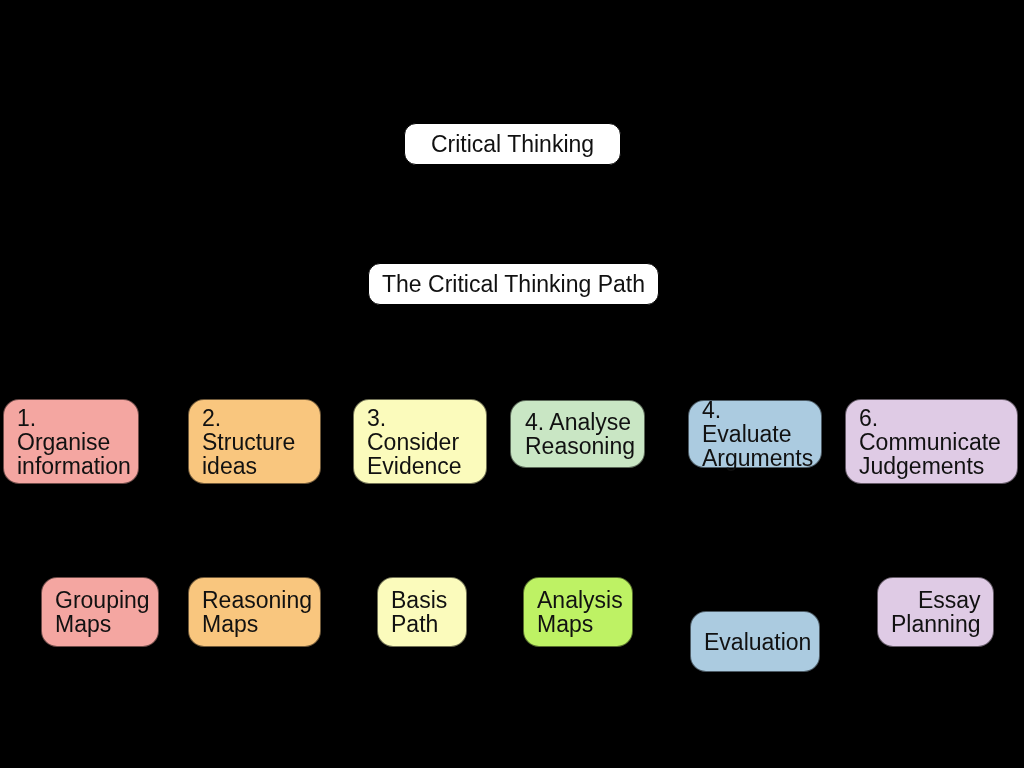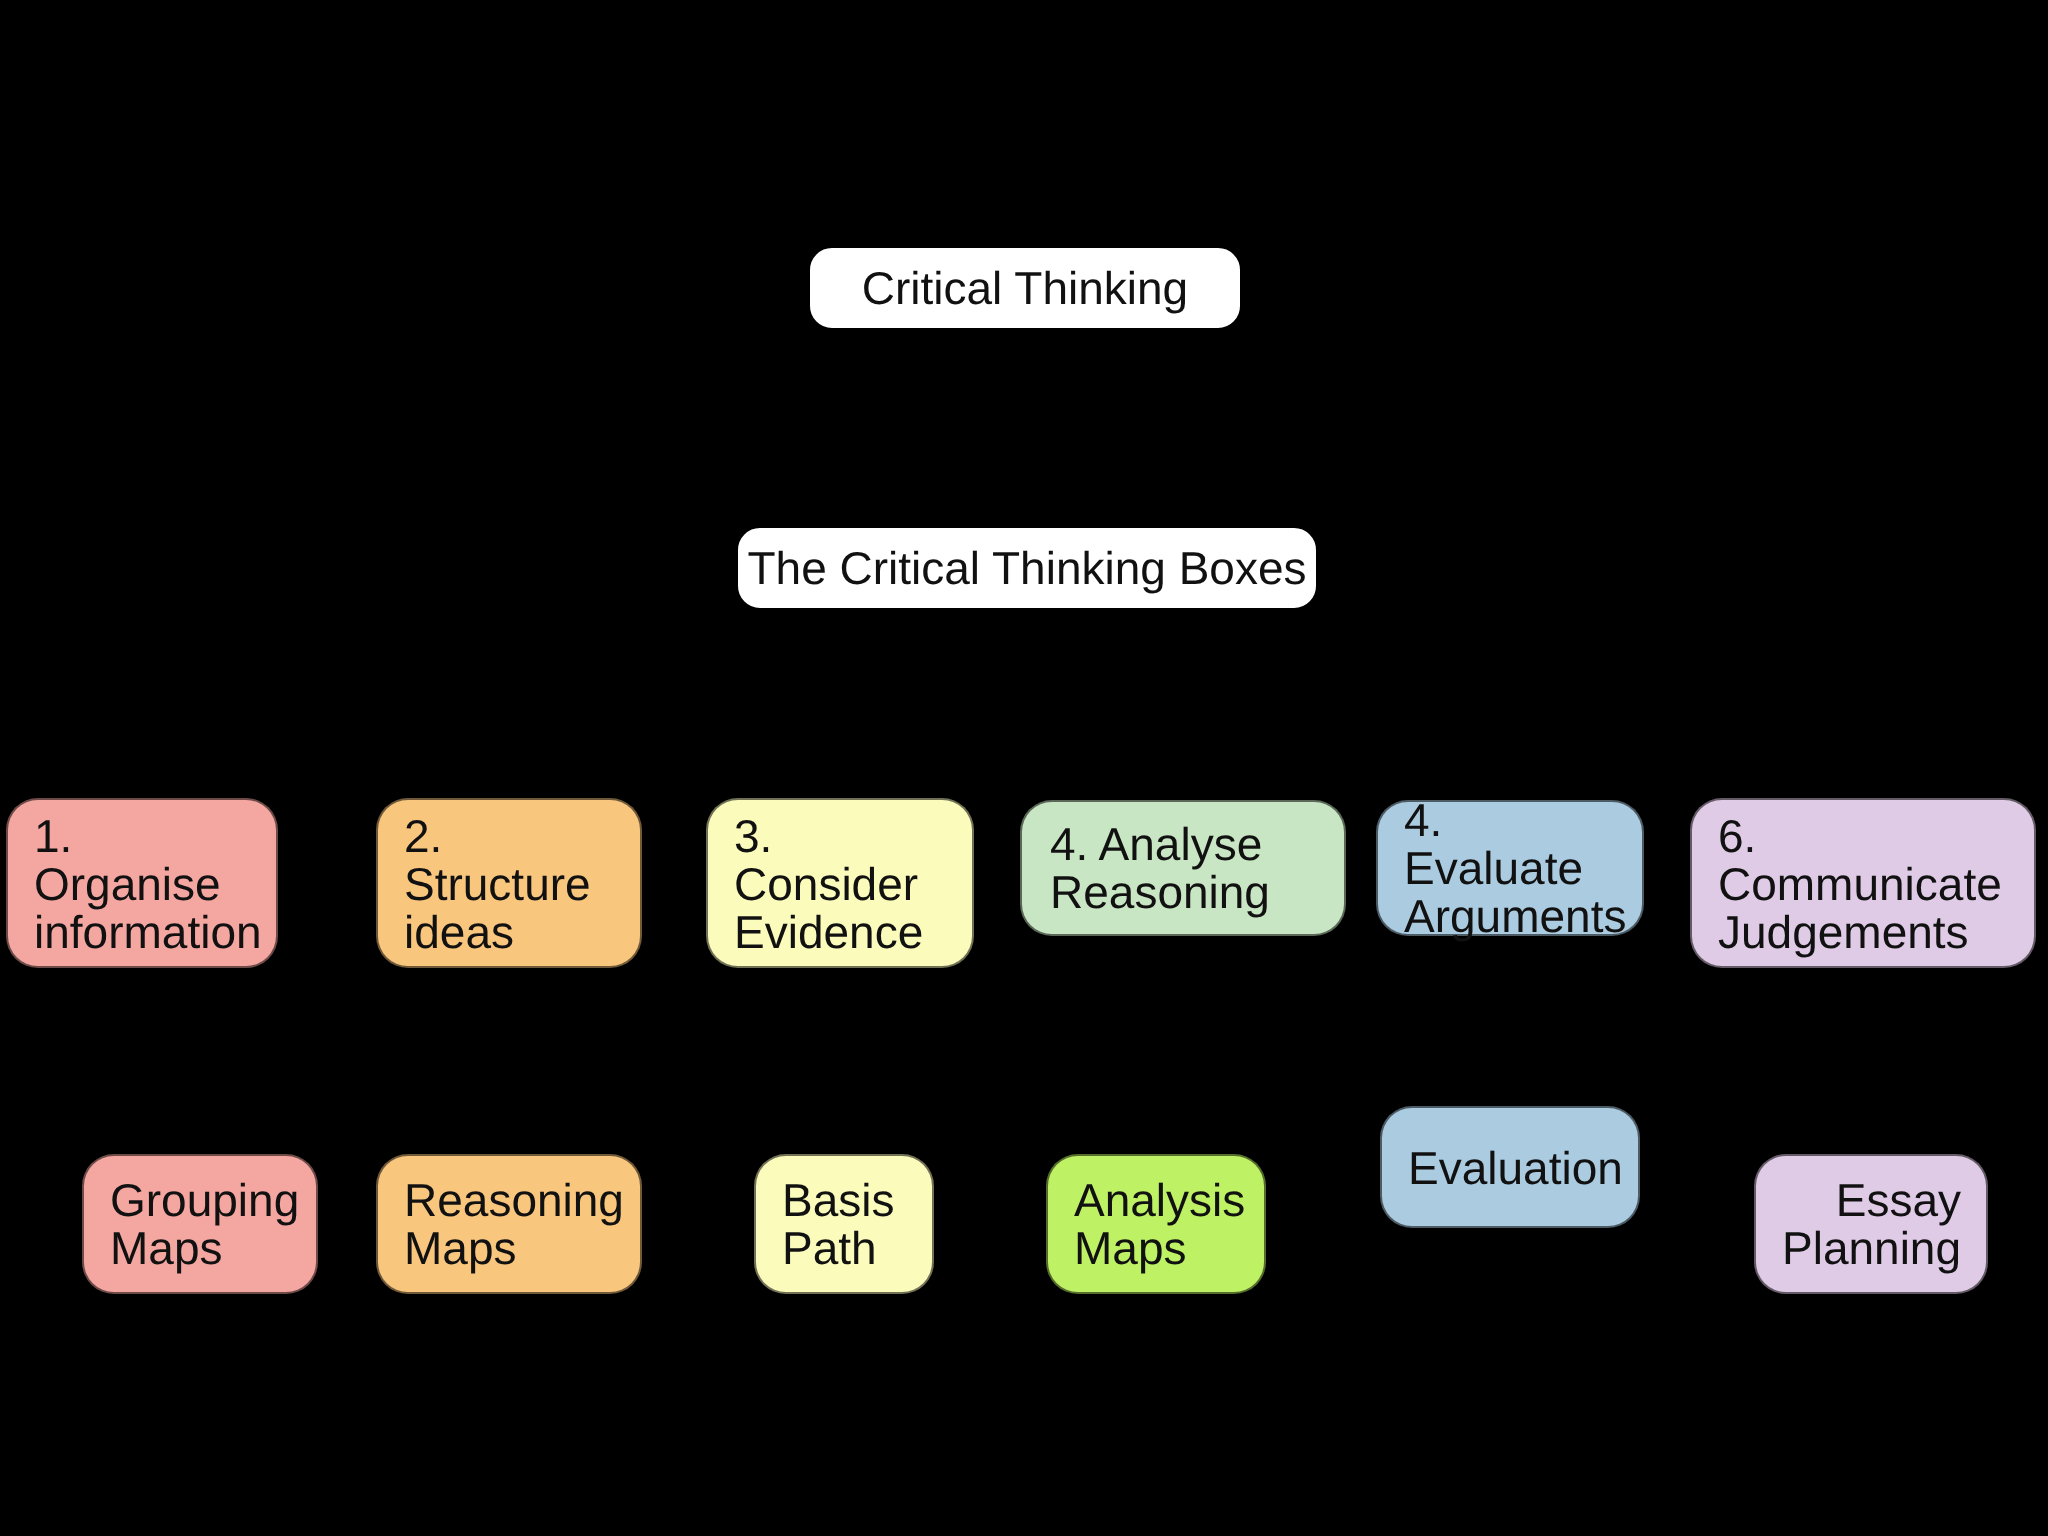--- a/index.html
+++ b/index.html
@@ -39,39 +39,39 @@
     text-align: left;
     padding: 6px 10px 6px 13px;
   }
   
   .n-root { left: 404px; top: 123px; width: 217px; height: 42px; }
   .n-path { left: 368px; top: 263px; width: 291px; height: 42px; }
 
   .s1 { left: 3px;   top: 399px; width: 136px; height: 85px; }
   .s2 { left: 188px; top: 399px; width: 133px; height: 85px; }
   .s3 { left: 353px; top: 399px; width: 134px; height: 85px; }
-  .s4 { left: 510px; top: 400px; width: 163px; height: 68px; padding-left: 14px; }
+  .s4 { left: 510px; top: 400px; width: 135px; height: 68px; padding-left: 14px; }
   .s5 { left: 688px; top: 400px; width: 134px; height: 68px; }
   .s6 { left: 845px; top: 399px; width: 173px; height: 85px; }
 
   .t1 { left: 13px;  top: 577px; width: 118px; height: 70px; margin-left: 28px; }
   .t2 { left: 188px; top: 577px; width: 133px; height: 70px; }
   .t3 { left: 377px; top: 577px; width: 90px;  height: 70px; }
   .t4 { left: 523px; top: 577px; width: 110px; height: 70px; }
-  .t5 { left: 690px; top: 553px; width: 130px; height: 61px; }
+  .t5 { left: 690px; top: 611px; width: 130px; height: 61px; }
   .t6 { left: 877px; top: 577px; width: 117px; height: 70px; text-align: right; }
 </style>
 </head>
 <body>
 
 <div class="canvas">
 
   <div class="node white-node n-root">Critical Thinking</div>
 
-  <div class="node white-node n-path">The Critical Thinking Boxes</div>
+  <div class="node white-node n-path">The Critical Thinking Path</div>
 
   <div class="node color-node s1" style="background-color: rgb(244, 166, 161);">1.
 Organise
 information</div>
 
   <div class="node color-node s2" style="background-color: rgb(249, 198, 126);">2.
 Structure
 ideas</div>
 
   <div class="node color-node s3" style="background-color: rgb(251, 251, 188);">3.

